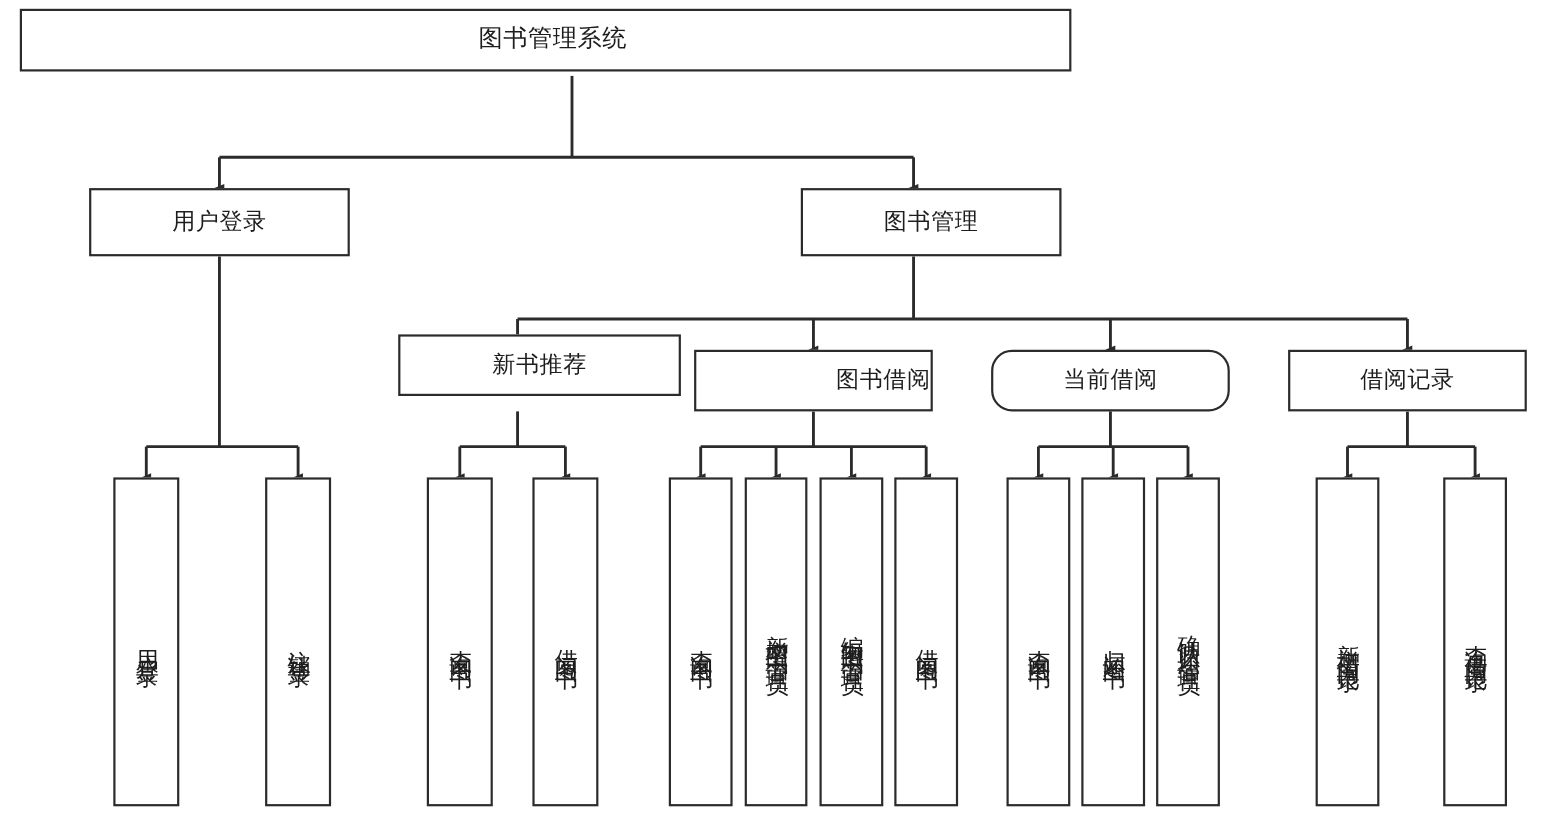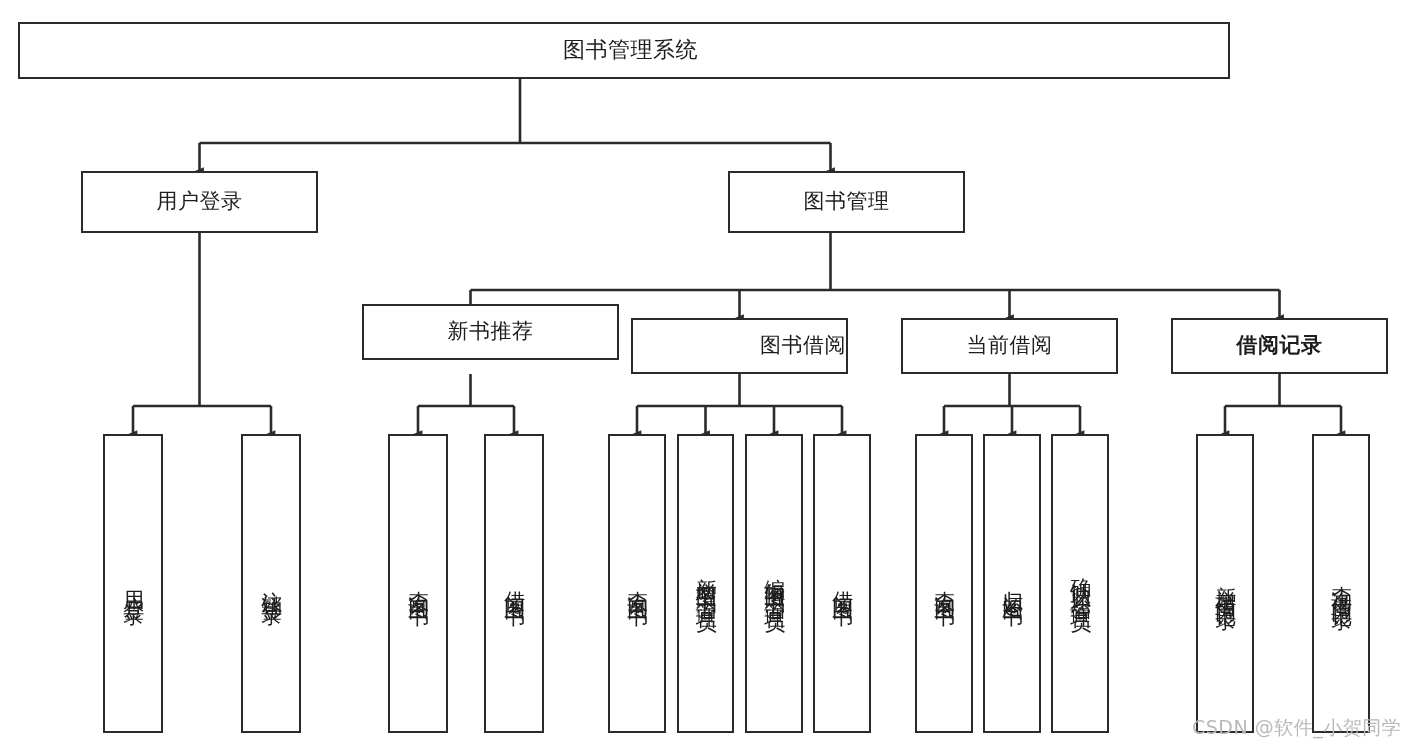--- a/index.html
+++ b/index.html
@@ -101,39 +101,39 @@
         <path d="M944 406 L944 434" stroke="#2b2b2b" stroke-width="2.6" fill="none" marker-end="url(#arrowhead)"></path>
         <path d="M1012 406 L1012 434" stroke="#2b2b2b" stroke-width="2.6" fill="none" marker-end="url(#arrowhead)"></path>
         <path d="M1080 406 L1080 434" stroke="#2b2b2b" stroke-width="2.6" fill="none" marker-end="url(#arrowhead)"></path>
         <path d="M1279.5 374 L1279.5 406" stroke="#2b2b2b" stroke-width="2.6" fill="none"></path>
         <path d="M1225 406 L1341 406" stroke="#2b2b2b" stroke-width="2.6" fill="none"></path>
         <path d="M1225 406 L1225 434" stroke="#2b2b2b" stroke-width="2.6" fill="none" marker-end="url(#arrowhead)"></path>
         <path d="M1341 406 L1341 434" stroke="#2b2b2b" stroke-width="2.6" fill="none" marker-end="url(#arrowhead)"></path>
       </g>
   </svg>
   <div id="node-layer">
-      <div class="node root" style="left: 18px; top: 22px; width: 1212px; height: 57px; padding-left: 13px;">
+      <div class="node root" style="left: 18px; top: 8px; width: 956px; height: 57px; padding-left: 13px;">
         <span class="node-label">图书管理系统</span>
       </div>
       <div class="node" style="left: 81px; top: 171px; width: 237px; height: 62px;">
         <span class="node-label">用户登录</span>
       </div>
       <div class="node" style="left: 728px; top: 171px; width: 237px; height: 62px;">
         <span class="node-label">图书管理</span>
       </div>
       <div class="node" style="left: 362px; top: 304px; width: 257px; height: 56px;">
         <span class="node-label">新书推荐</span>
       </div>
       <div class="node" style="left: 631px; top: 318px; width: 217px; height: 56px; justify-content: flex-end;">
         <span class="node-label">图书借阅</span>
       </div>
-      <div class="node" style="left: 901px; top: 318px; width: 217px; height: 56px;">
+      <div class="node" style="left: 901px; top: 318px; width: 217px; height: 56px; border-radius: 19px;">
         <span class="node-label">当前借阅</span>
       </div>
-      <div class="node" style="left: 1171px; top: 318px; width: 217px; height: 56px; font-weight: bold;">
+      <div class="node" style="left: 1171px; top: 318px; width: 217px; height: 56px;">
         <span class="node-label">借阅记录</span>
       </div>
       <div class="node vertical" style="left: 103px; top: 434px; width: 60px; height: 299px;">
         <span class="node-label">用户登录</span>
       </div>
       <div class="node vertical" style="left: 241px; top: 434px; width: 60px; height: 299px;">
         <span class="node-label">注销登录</span>
       </div>
       <div class="node vertical" style="left: 388px; top: 434px; width: 60px; height: 299px;">
         <span class="node-label">查询图书</span>
@@ -162,14 +162,13 @@
       <div class="node vertical" style="left: 1051px; top: 434px; width: 58px; height: 299px;">
         <span class="node-label">确认归还（管理员）</span>
       </div>
       <div class="node vertical" style="left: 1196px; top: 434px; width: 58px; height: 299px;">
         <span class="node-label">新增借阅记录</span>
       </div>
       <div class="node vertical" style="left: 1312px; top: 434px; width: 58px; height: 299px;">
         <span class="node-label">查询借阅记录</span>
       </div>
     </div>
-  <div class="watermark" style="left: 1192px; top: 715px;">CSDN @软件_小贺同学</div>
 </div>
 
 </body></html>

